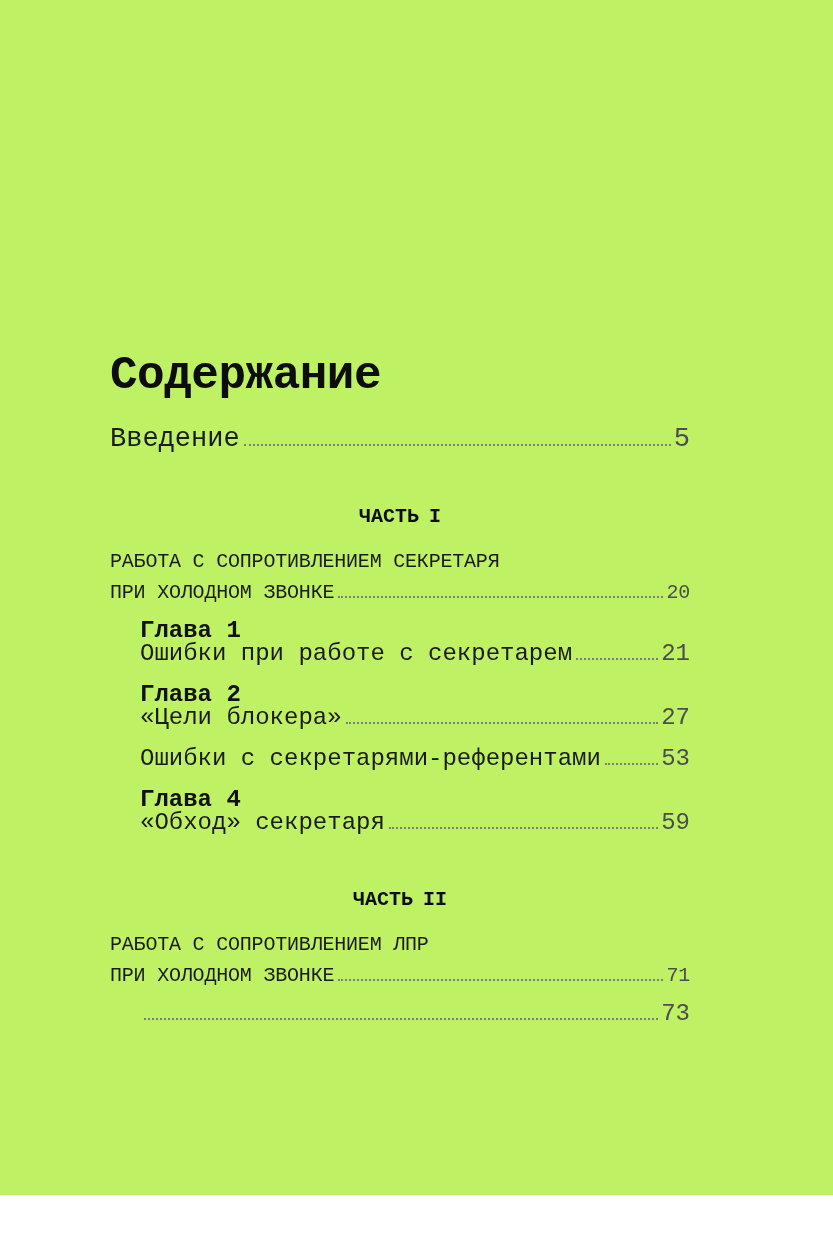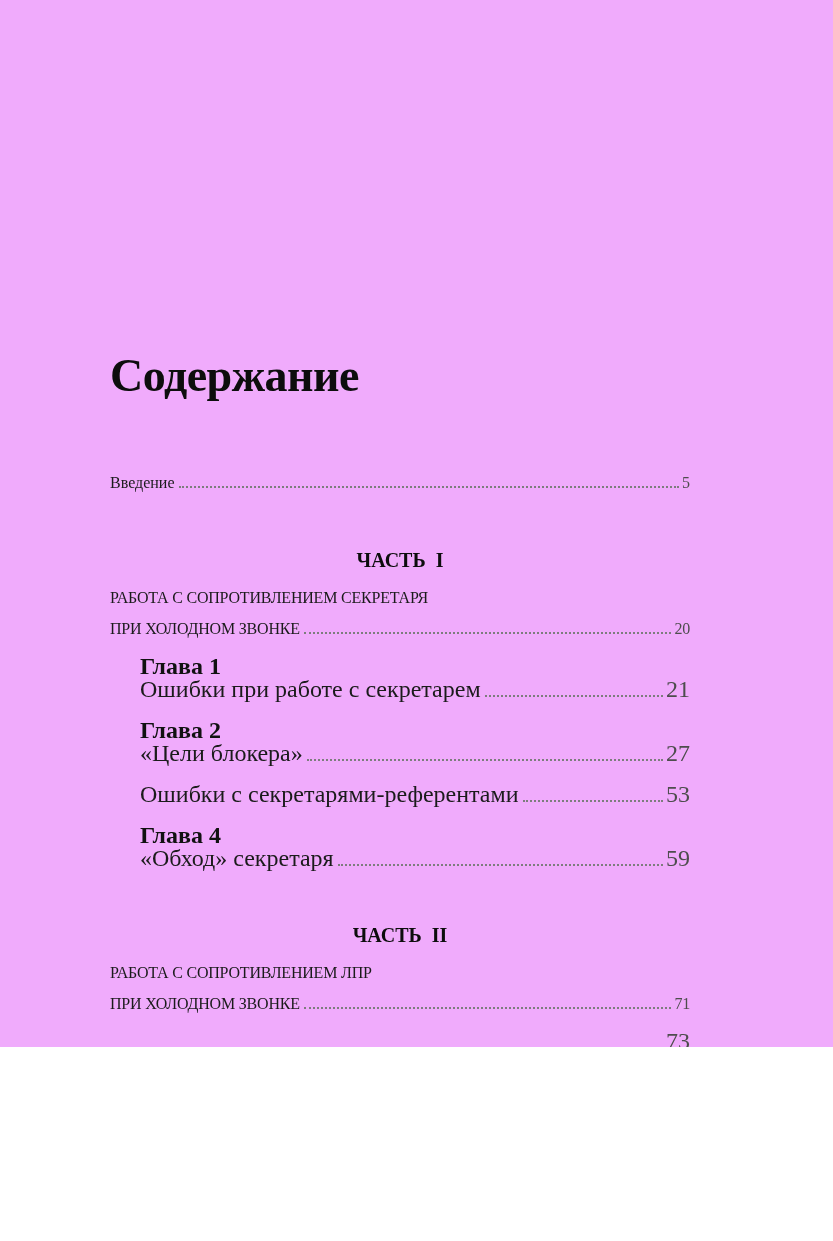--- a/index.html
+++ b/index.html
@@ -3,23 +3,23 @@
 <meta charset="utf-8">
 <style>
   html, body {
     margin: 0;
     padding: 0;
     background: #ffffff;
   }
   .page {
     position: relative;
     width: 833px;
-    height: 1047px;
-    background: #f0abfc;
-    font-family: Liberation Serif, serif;
+    height: 1195px;
+    background: #bef264;
+    font-family: Liberation Mono, monospace;
     color: #1b1b1b;
     overflow: hidden;
   }
   .content {
     position: absolute;
     left: 110px;
     top: 0;
     width: 580px;
   }
   .doc-title {
@@ -42,35 +42,35 @@
     min-width: 12px;
     border-bottom: 2px dotted #7d7d7d;
     margin: 0 3px 0 4px;
   }
   .pagenum {
     color: #4d4d4d;
     font-weight: 400;
     white-space: nowrap;
   }
   .intro-entry {
-    margin-top: 72px;
-    font-size: 16px;
+    margin-top: 28px;
+    font-size: 27px;
     line-height: 24px;
   }
   .part-heading {
     margin-top: 52px;
     font-size: 20px;
     line-height: 27px;
     font-weight: 700;
     text-align: center;
     color: #0d0d0d;
   }
   .part-title {
-    margin-top: 8px;
-    font-size: 16px;
+    margin-top: 16px;
+    font-size: 20px;
     line-height: 31px;
     letter-spacing: -0.2px;
   }
   .chapters {
     margin-top: 11px;
     padding-left: 30px;
   }
   .chapter {
     margin-bottom: 18px;
     font-size: 24px;

